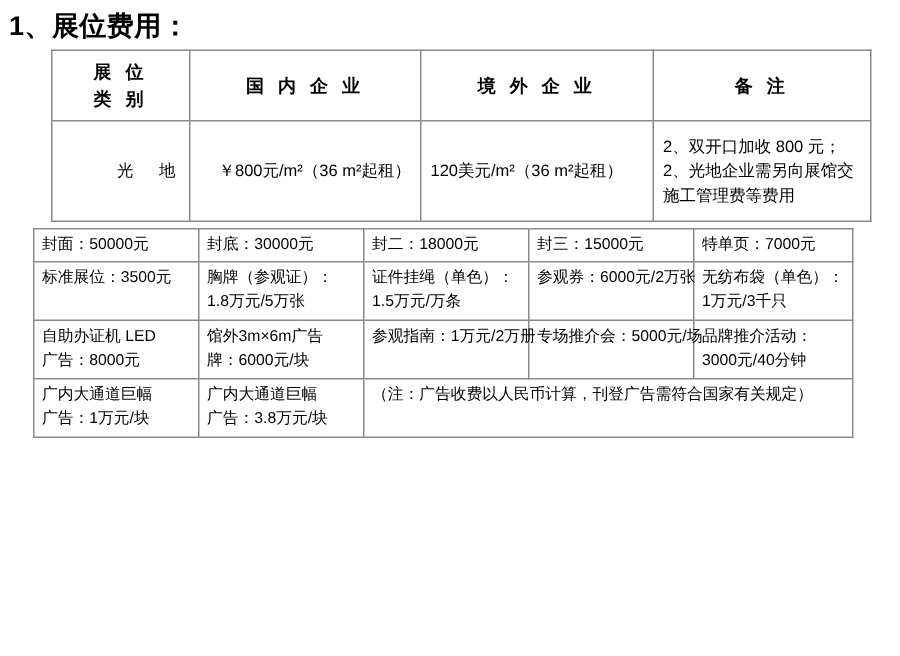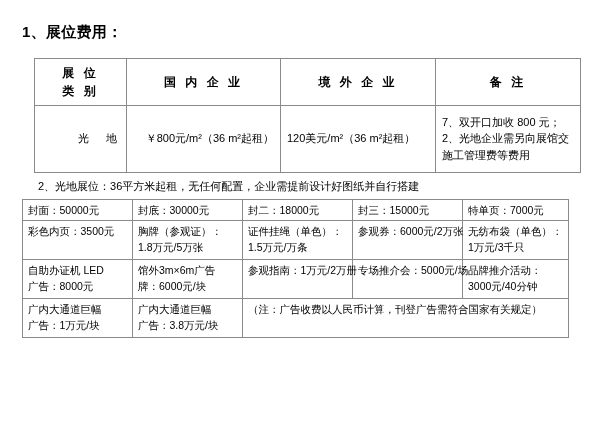--- a/index.html
+++ b/index.html
@@ -15,24 +15,24 @@
     overflow: hidden;
   }
   .page {
     position: relative;
     width: 600px;
     height: 437px;
     box-sizing: border-box;
     padding: 0;
   }
   .section-heading {
-    font-size: 15px;
+    font-size: 18px;
     font-weight: bold;
     letter-spacing: 0.3px;
-    margin: 16px;
+    margin: 0;
     padding: 0 0 0 6px;
     line-height: 1.3;
   }
   #heading-booth-fee { padding-top: 6px; }
   #heading-catalog-ads { padding-top: 7px; }
 
   table.grid {
     border-collapse: collapse;
     table-layout: fixed;
     background: #ffffff;
@@ -124,30 +124,29 @@
         <td>境 外 企 业</td>
         <td>备    注</td>
       </tr>
     </thead>
     <tbody>
       <tr>
         <td class="cell-center spaced">光　地</td>
         <td class="cell-center">￥800元/m²（36 m²起租）</td>
         <td class="cell-left">120美元/m²（36 m²起租）</td>
         <td class="cell-left">
-          <span class="nowrap-line">7、双开口加收 800 元；</span>
+          <span class="nowrap-line">2、双开口加收 800 元；</span>
           <span class="nowrap-line">2、光地企业需另向展馆交</span>
           <span class="nowrap-line">施工管理费等费用</span>
         </td>
       </tr>
     </tbody>
   </table>
 
   <div class="notes">
-    <span class="note-line note-indent">2、光地展位：36平方米起租，无任何配置，企业需提前设计好图纸并自行搭建</span>
   </div>
 
 
   <table class="grid" id="ads-table">
     <colgroup>
       <col class="a1">
         <col class="a2">
         <col class="a3">
         <col class="a4">
         <col class="a5">
@@ -167,21 +166,21 @@
         <td>
           <span class="ln">封三：15000元</span>
         </td>
         <td>
           <span class="ln">特单页：7000元</span>
         </td>
       </tr>
 
       <tr class="tall">
         <td>
-          <span class="ln">彩色内页：3500元</span>
+          <span class="ln">标准展位：3500元</span>
           <span class="ln"></span>
         </td>
         <td>
           <span class="ln">胸牌（参观证）：</span>
           <span class="ln">1.8万元/5万张</span>
         </td>
         <td>
           <span class="ln">证件挂绳（单色）：</span>
           <span class="ln">1.5万元/万条</span>
         </td>

